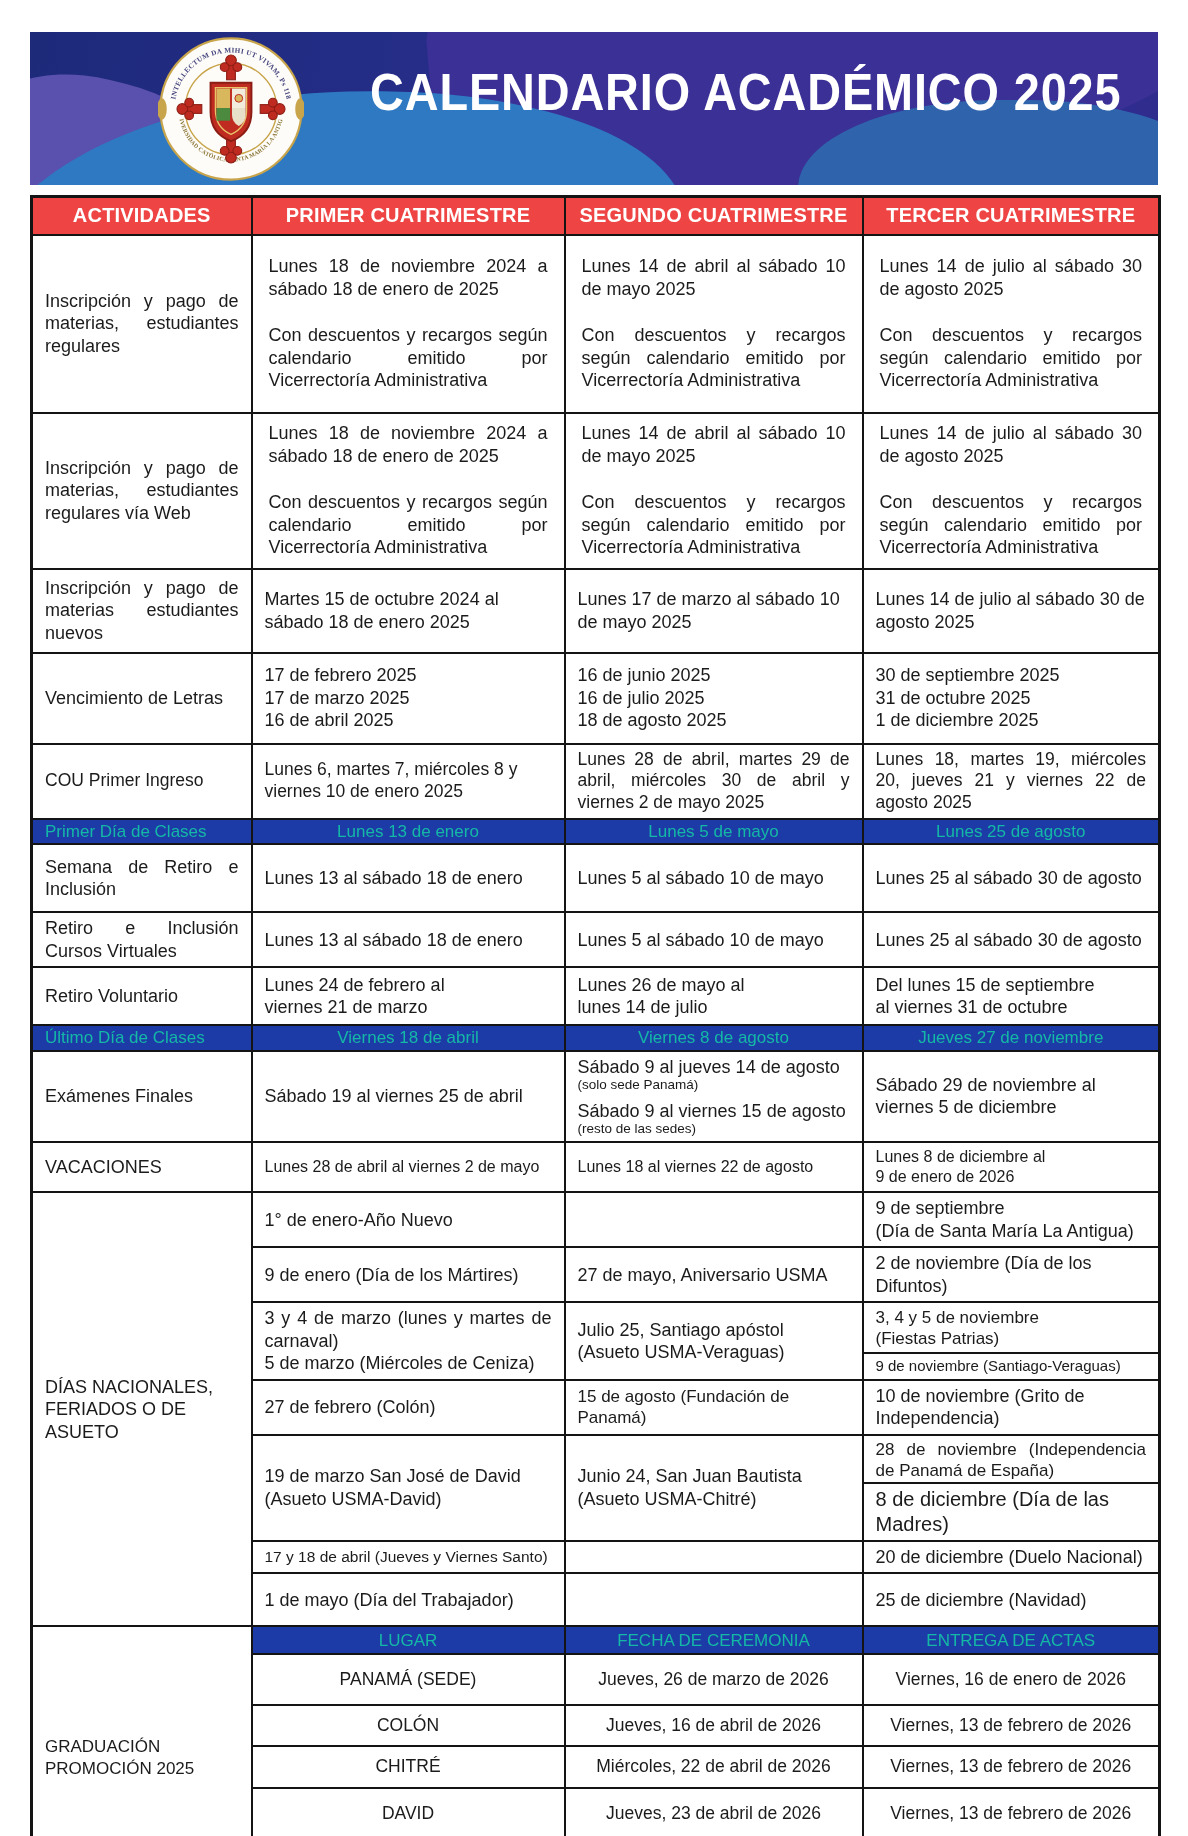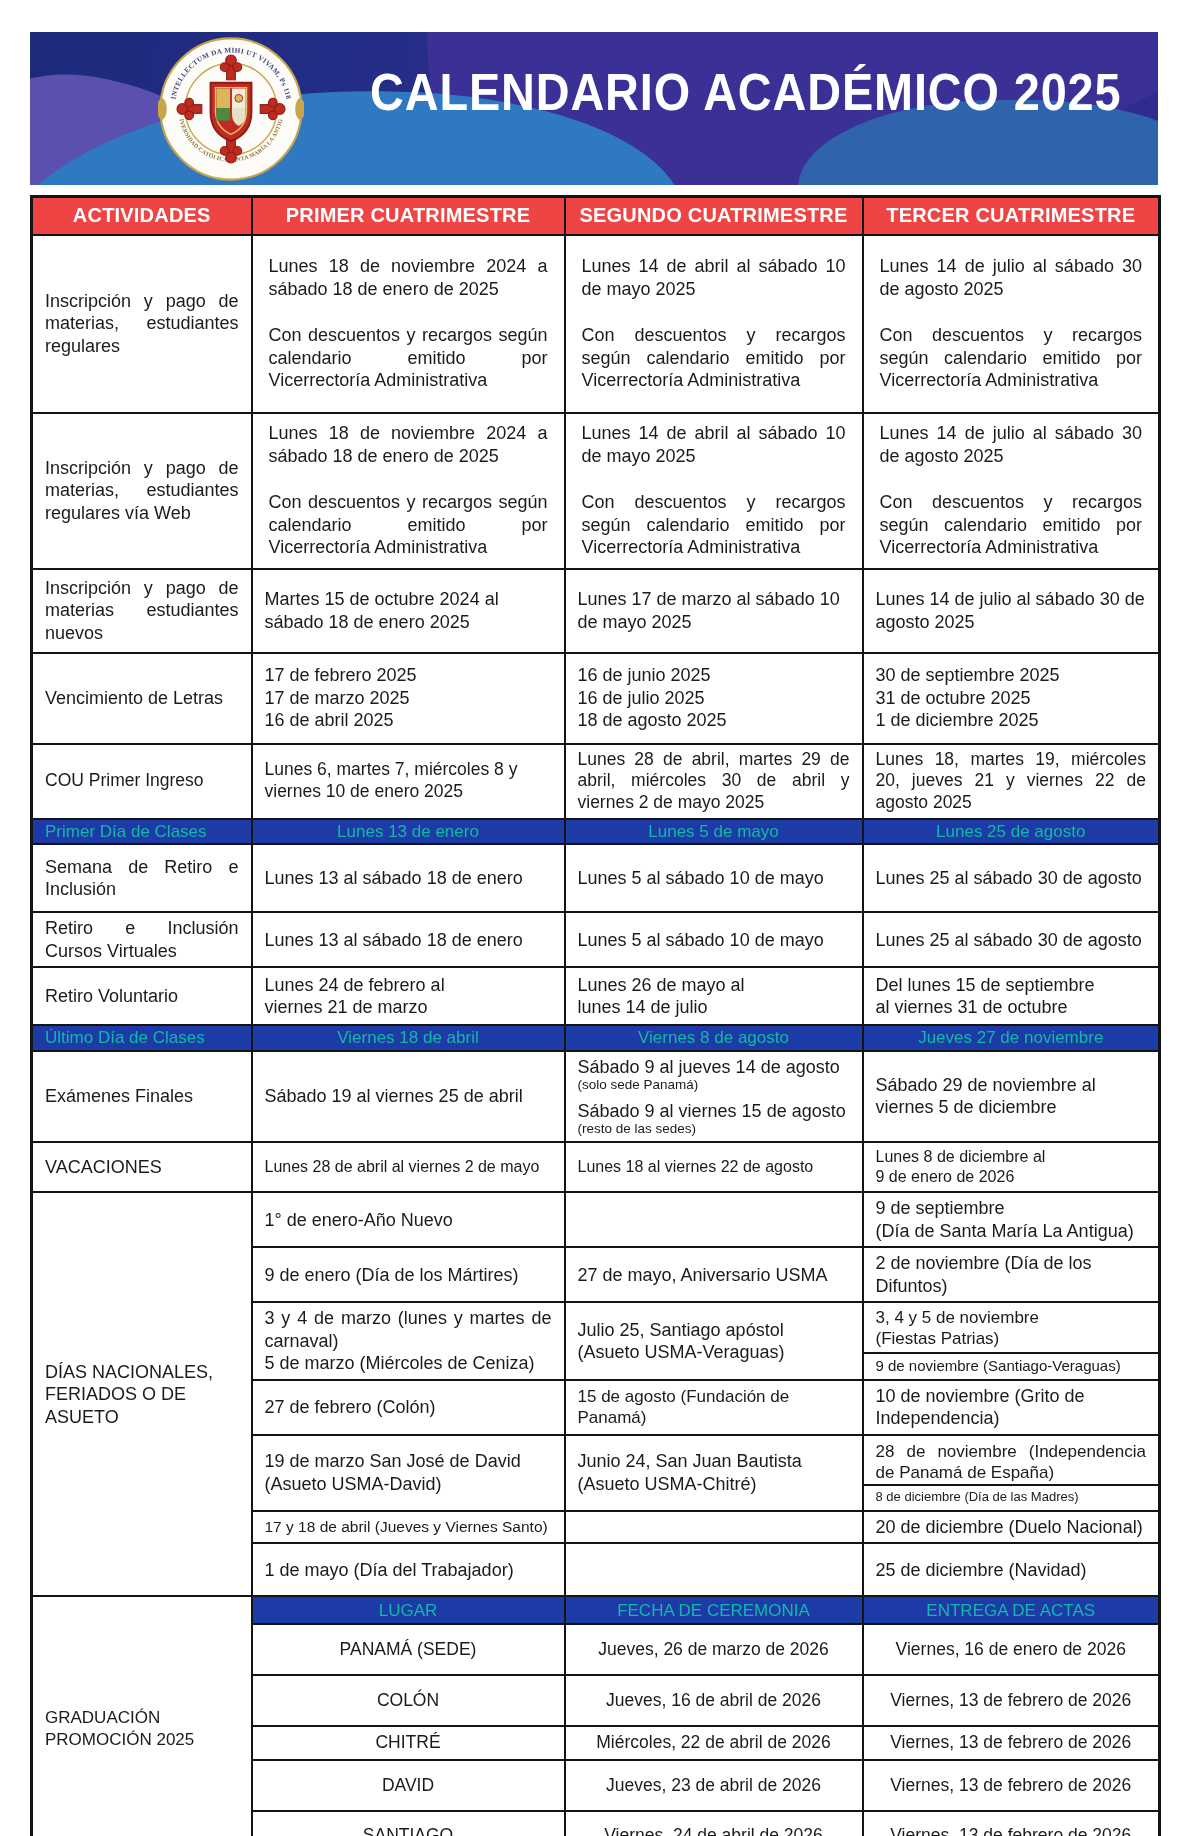--- a/index.html
+++ b/index.html
@@ -277,21 +277,21 @@
         <td class="dn" style="font-size:17px">15 de agosto (Fundación de Panamá)</td>
         <td class="dn-xs">10 de noviembre (Grito de Independencia)</td>
       </tr>
       <tr style="height:76px">
         <td class="dn pre">19 de marzo San José de David
 (Asueto USMA-David)</td>
         <td class="dn pre j">Junio 24, San Juan Bautista
 (Asueto USMA-Chitré)</td>
         <td class="split">
           <div class="j" style="height:40px">28 de noviembre (Independencia de Panamá de España)</div>
-          <div style="font-size:13px">8 de diciembre (Día de las Madres)</div>
+          <div style="font-size:20px">8 de diciembre (Día de las Madres)</div>
         </td>
       </tr>
       <tr style="height:31px">
         <td class="dn-sm" style="font-size:15.5px">17 y 18 de abril (Jueves y Viernes Santo)</td>
         <td class="dn"></td>
         <td class="dn-sm">20 de diciembre (Duelo Nacional)</td>
       </tr>
       <tr style="height:53px">
         <td class="dn">1 de mayo (Día del Trabajador)</td>
         <td class="dn"></td>
@@ -303,26 +303,26 @@
 PROMOCIÓN 2025</td>
         <td class="b-val">LUGAR</td>
         <td class="b-val">FECHA DE CEREMONIA</td>
         <td class="b-val">ENTREGA DE ACTAS</td>
       </tr>
       <tr class="grad" style="height:51px">
         <td>PANAMÁ (SEDE)</td>
         <td>Jueves, 26 de marzo de 2026</td>
         <td>Viernes, 16 de enero de 2026</td>
       </tr>
-      <tr class="grad" style="height:51px">
+      <tr class="grad" style="height:41px">
         <td>COLÓN</td>
         <td>Jueves, 16 de abril de 2026</td>
         <td>Viernes, 13 de febrero de 2026</td>
       </tr>
-      <tr class="grad" style="height:34px">
+      <tr class="grad" style="height:42px">
         <td>CHITRÉ</td>
         <td>Miércoles, 22 de abril de 2026</td>
         <td>Viernes, 13 de febrero de 2026</td>
       </tr>
       <tr class="grad" style="height:51px">
         <td>DAVID</td>
         <td>Jueves, 23 de abril de 2026</td>
         <td>Viernes, 13 de febrero de 2026</td>
       </tr>
       <tr class="grad" style="height:50px">

